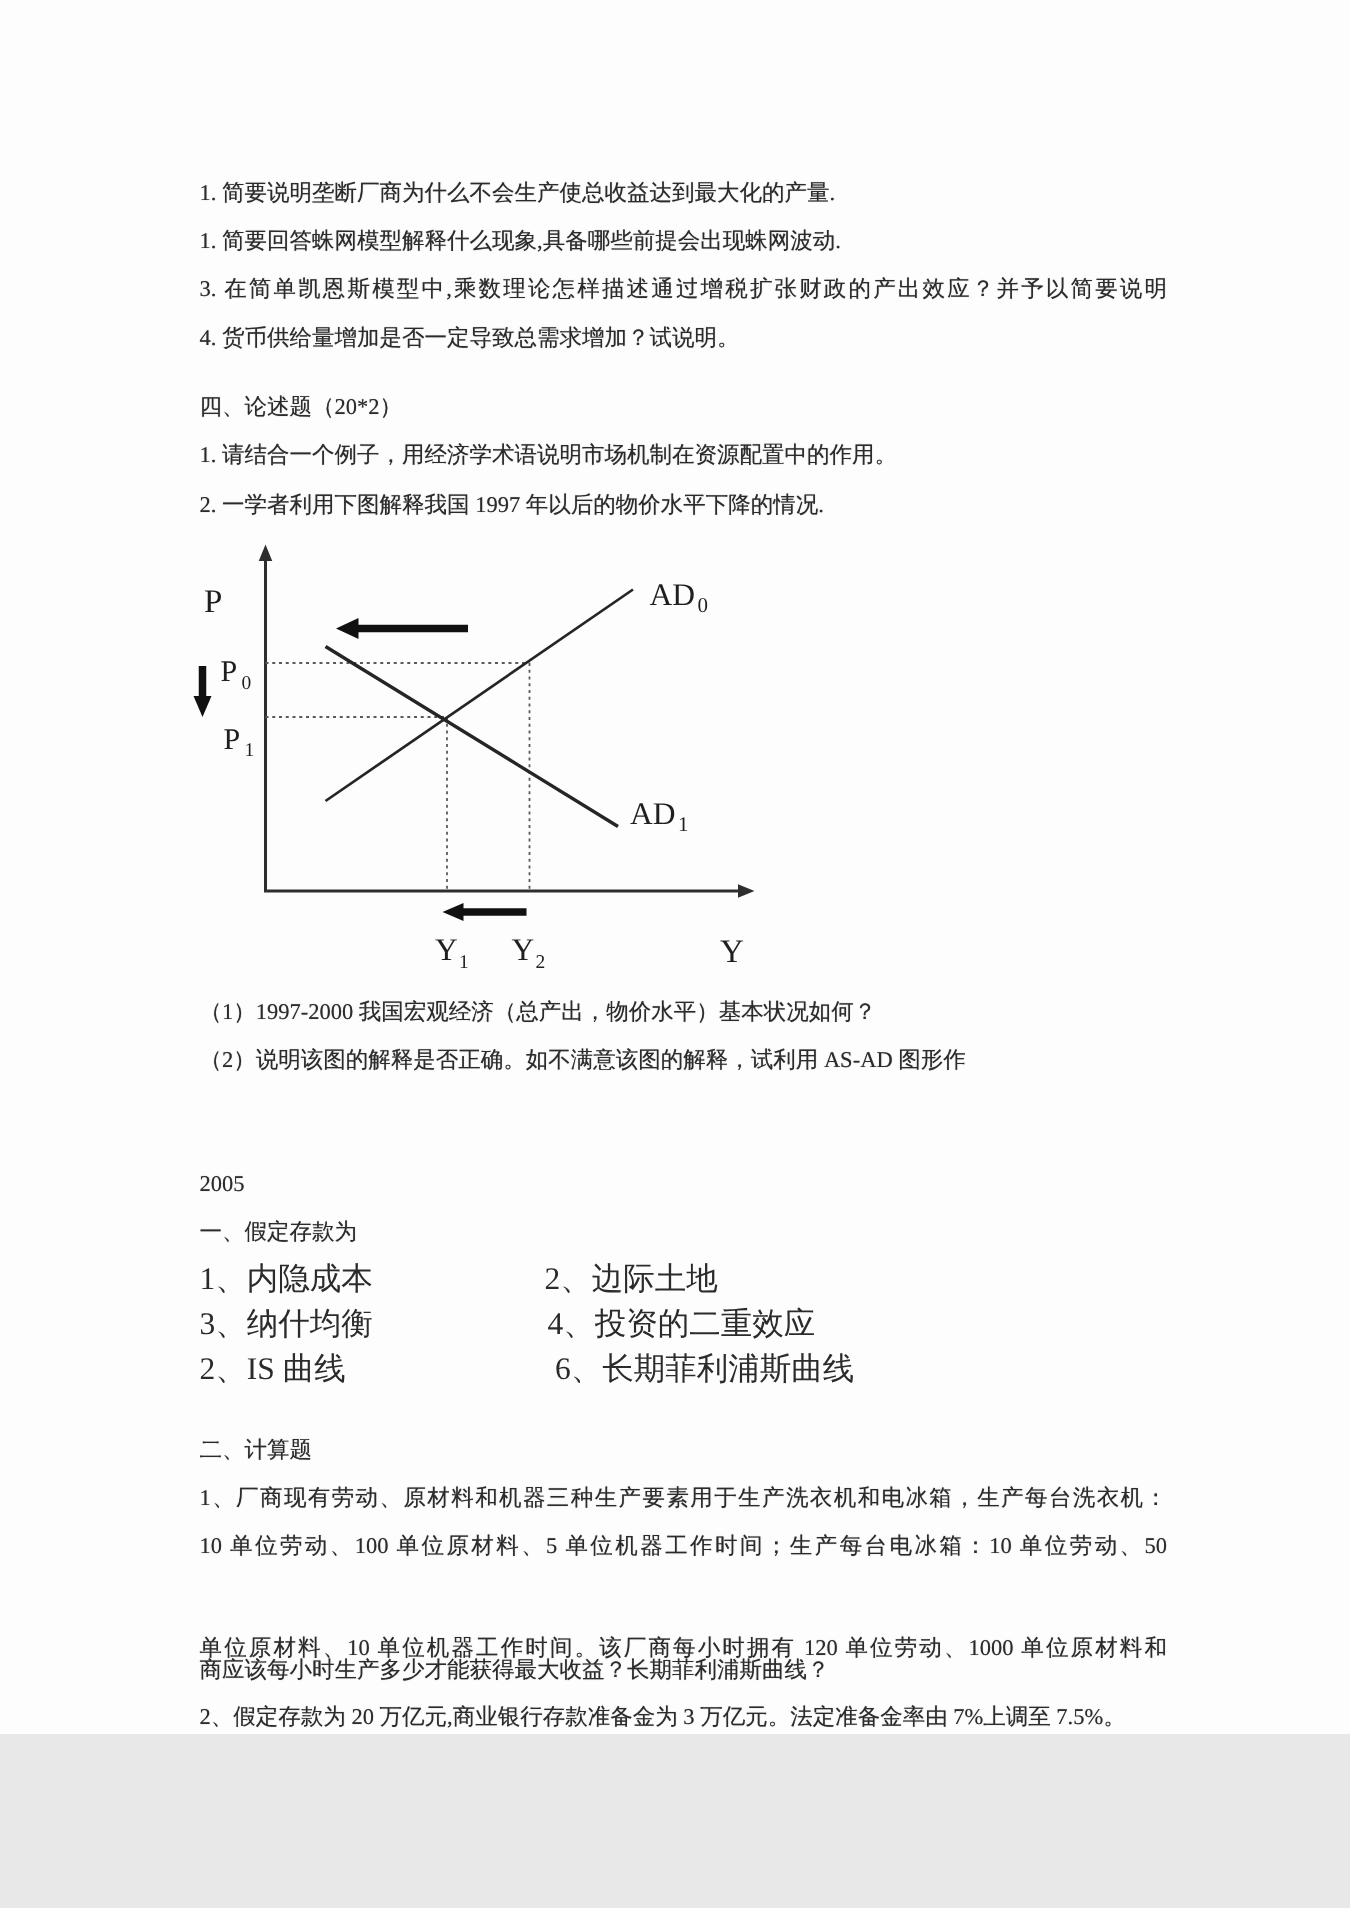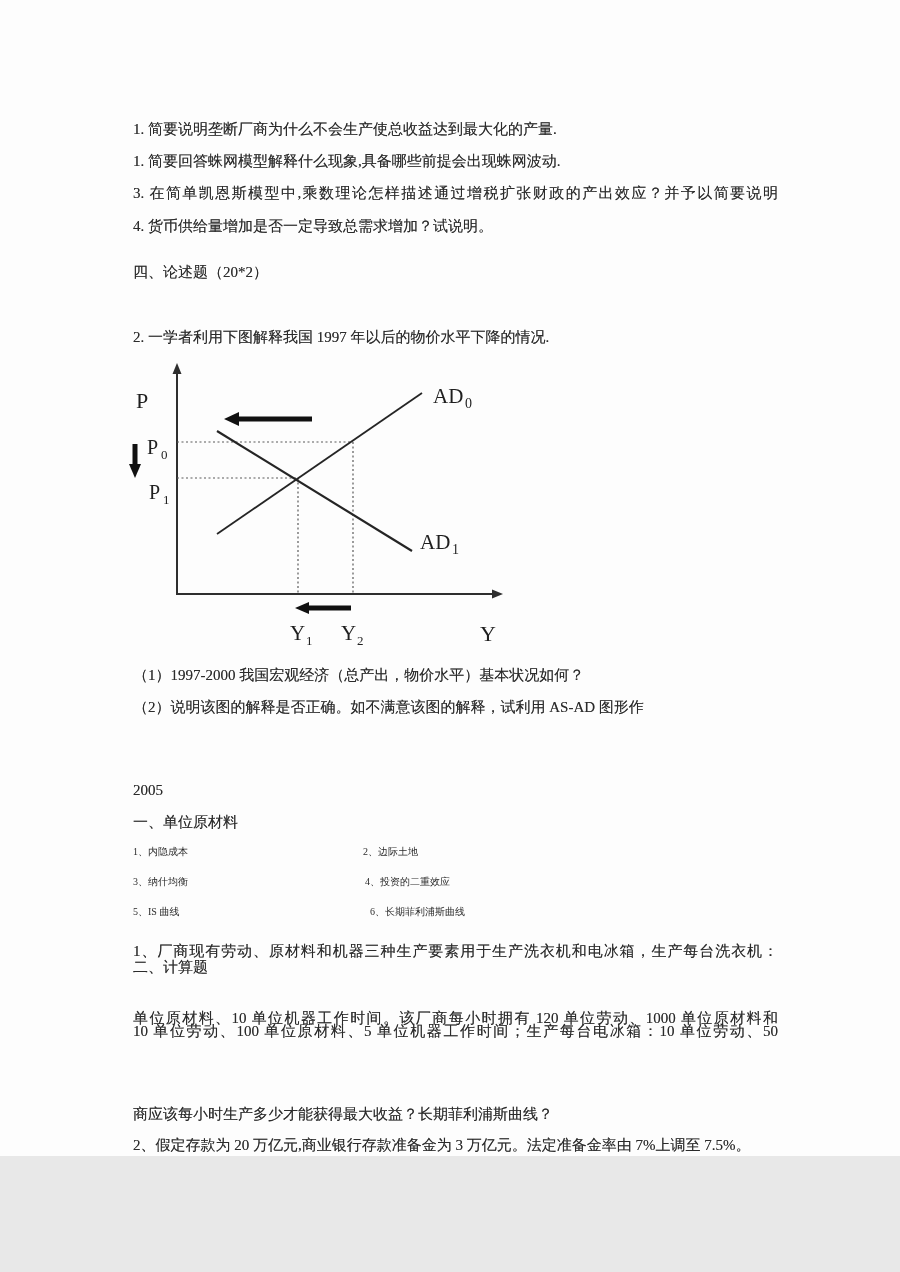--- a/index.html
+++ b/index.html
@@ -22,40 +22,41 @@
     white-space: nowrap;
     color: #2b2b2b;
     text-shadow: 0 0 0.6px rgba(40,40,40,0.55);
   }
   .line.just {
     width: 645px;
     white-space: normal;
     text-align: justify;
     text-align-last: justify;
   }
-  .term-row { position: absolute; left: 133px; font-size: 10px; line-height: 22px; }
+  .term-row { position: absolute; left: 133px; font-size: 21px; line-height: 22px; }
   .term-row .col2 { position: absolute; white-space: nowrap; }
   .term-row .col1 { white-space: nowrap; }
   .diagram-svg { position: absolute; left: 120px; top: 360px; }
   svg text {
     font-family: "Liberation Serif", "DejaVu Serif", serif;
     fill: #1f1f1f;
   }
 </style>
 </head>
 <body>
 
 <div class="page">
 
   <div class="line" style="top:118px">1. 简要说明垄断厂商为什么不会生产使总收益达到最大化的产量.</div>
   <div class="line" style="top:150px">1. 简要回答蛛网模型解释什么现象,具备哪些前提会出现蛛网波动.</div>
   <div class="line just" style="top:182px">3. 在简单凯恩斯模型中,乘数理论怎样描述通过增税扩张财政的产出效应？并予以简要说明</div>
   <div class="line" style="top:215px">4. 货币供给量增加是否一定导致总需求增加？试说明。</div>
 
   <div class="line" style="top:261px">四、论述题（20*2）</div>
+  <div class="line" style="top:293px">1. 请结合一个例子，用经济学术语说明市场机制在资源配置中的作用。</div>
   <div class="line" style="top:326px">2. 一学者利用下图解释我国 1997 年以后的物价水平下降的情况.</div>
 
   <svg class="diagram-svg" width="400" height="292" viewBox="0 0 400 292">
 
     <line x1="57" y1="12" x2="57" y2="234" stroke="#2e2e2e" stroke-width="2"></line>
     <polygon points="57,3 52.5,14 61.5,14" fill="#2e2e2e"></polygon>
     <line x1="56" y1="234" x2="374" y2="234" stroke="#2e2e2e" stroke-width="2"></line>
     <polygon points="383,234 372,229.5 372,238.5" fill="#2e2e2e"></polygon>
 
     <line x1="57" y1="82" x2="233" y2="82" stroke="#5a5a5a" stroke-width="1.2" stroke-dasharray="2 2.5"></line>
@@ -92,35 +93,35 @@
     <text x="345" y="48" font-size="14">0</text>
 
     <text x="300" y="189" font-size="21">AD</text>
     <text x="332" y="194" font-size="14">1</text>
   </svg>
 
   <div class="line" style="top:664px">（1）1997-2000 我国宏观经济（总产出，物价水平）基本状况如何？</div>
   <div class="line" style="top:696px">（2）说明该图的解释是否正确。如不满意该图的解释，试利用 AS-AD 图形作</div>
 
   <div class="line" style="top:779px">2005</div>
-  <div class="line" style="top:811px">一、单位原材料</div>
+  <div class="line" style="top:811px">一、假定存款为</div>
 
   <div class="term-row" style="top:841px">
     <span class="col1">1、内隐成本</span>
     <span class="col2" style="left:230px">2、边际土地</span>
   </div>
   <div class="term-row" style="top:871px">
     <span class="col1">3、纳什均衡</span>
     <span class="col2" style="left:232px">4、投资的二重效应</span>
   </div>
   <div class="term-row" style="top:901px">
-    <span class="col1">5、IS 曲线</span>
+    <span class="col1">2、IS 曲线</span>
     <span class="col2" style="left:237px">6、长期菲利浦斯曲线</span>
   </div>
 
   <div class="line" style="top:956px">二、计算题</div>
-  <div class="line just" style="top:940px">1、厂商现有劳动、原材料和机器三种生产要素用于生产洗衣机和电冰箱，生产每台洗衣机：</div>
+  <div class="line just" style="top:988px">1、厂商现有劳动、原材料和机器三种生产要素用于生产洗衣机和电冰箱，生产每台洗衣机：</div>
   <div class="line just" style="top:1020px">10 单位劳动、100 单位原材料、5 单位机器工作时间；生产每台电冰箱：10 单位劳动、50</div>
-  <div class="line just" style="top:1007px">单位原材料、10 单位机器工作时间。该厂商每小时拥有 120 单位劳动、1000 单位原材料和</div>
+  <div class="line just" style="top:1088px">单位原材料、10 单位机器工作时间。该厂商每小时拥有 120 单位劳动、1000 单位原材料和</div>
   <div class="line" style="top:1103px">商应该每小时生产多少才能获得最大收益？长期菲利浦斯曲线？</div>
   <div class="line" style="top:1134px">2、假定存款为 20 万亿元,商业银行存款准备金为 3 万亿元。法定准备金率由 7%上调至 7.5%。</div>
 
 </div>
 
 </body></html>

